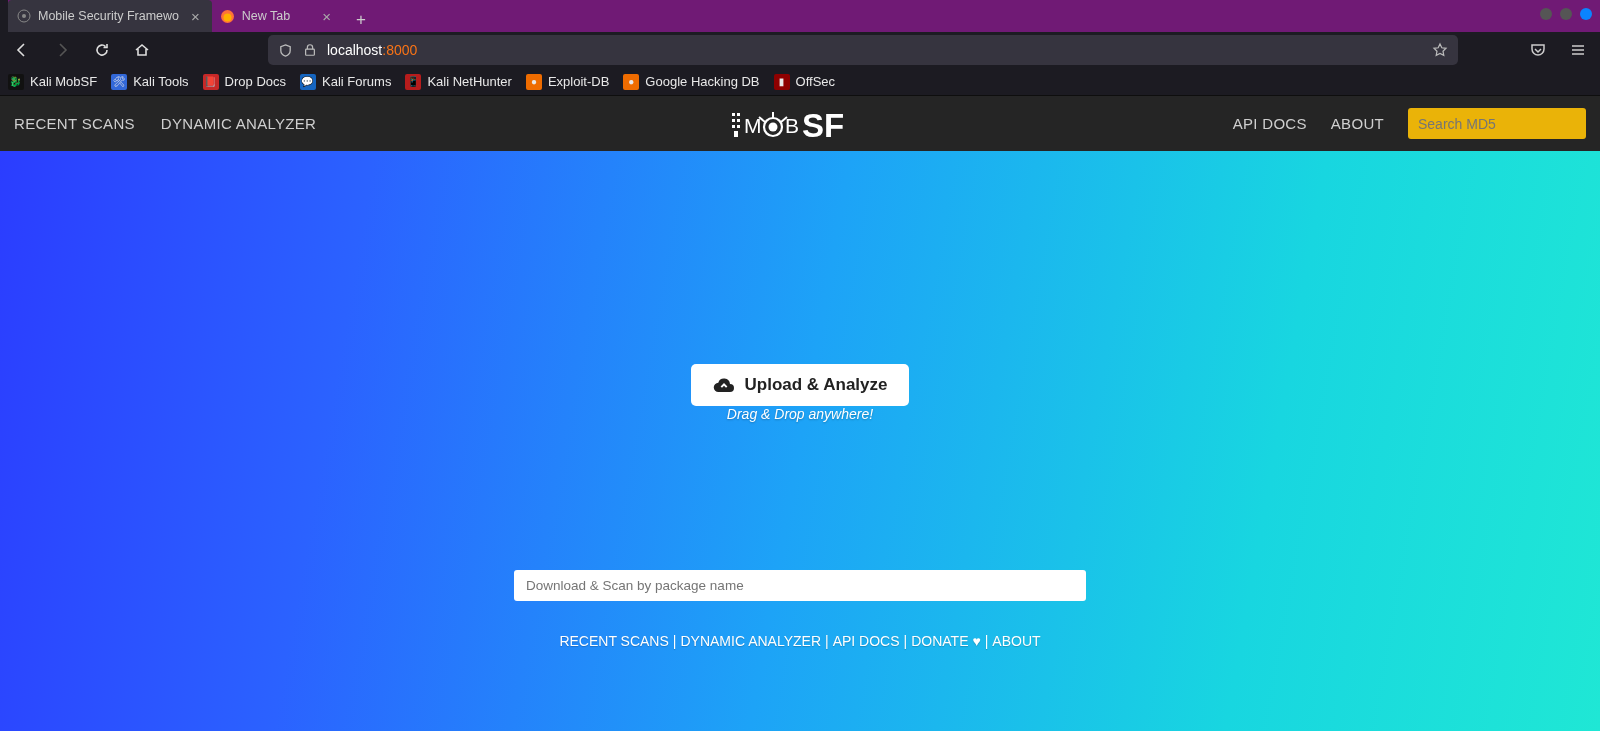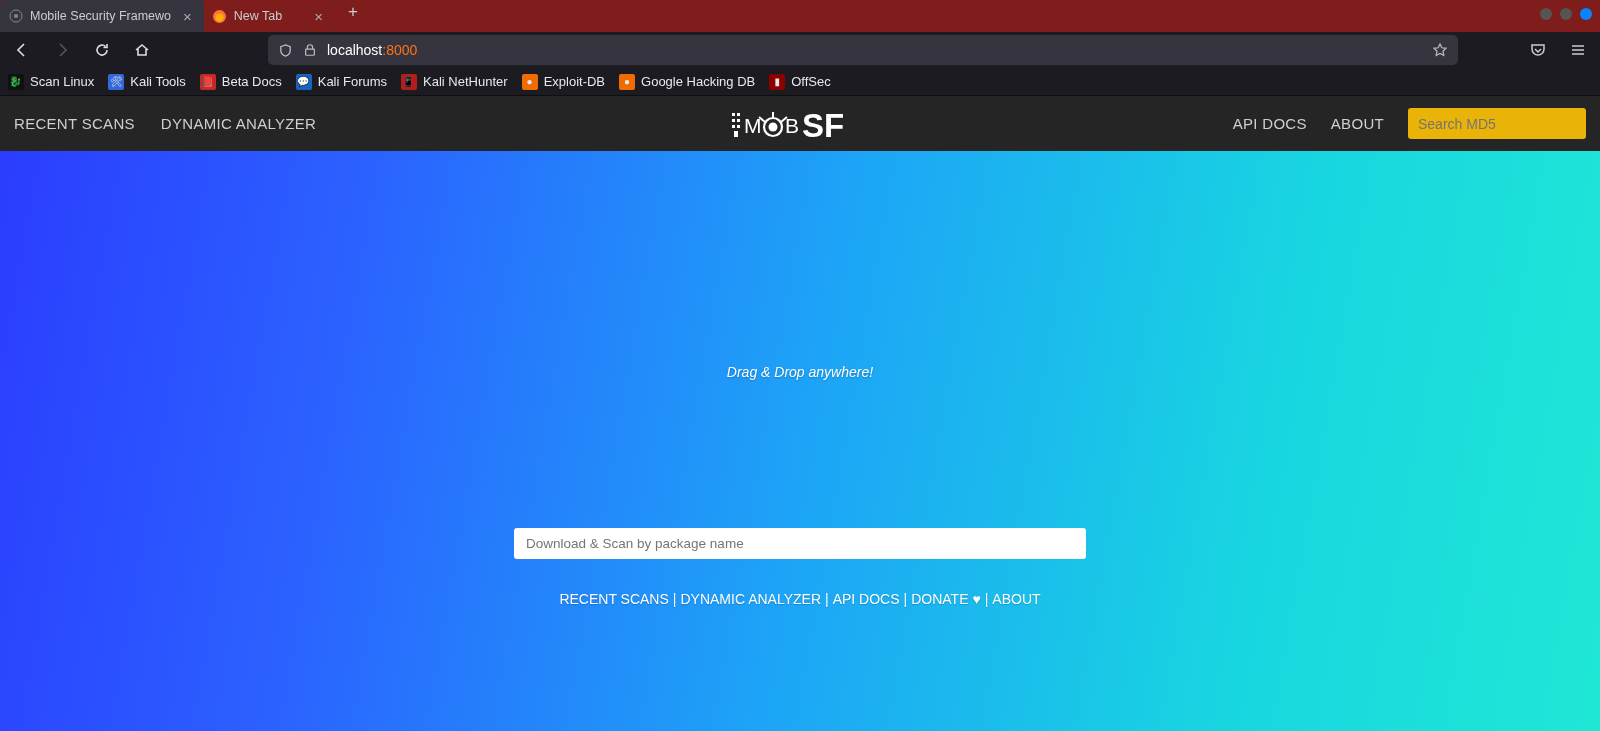--- a/index.html
+++ b/index.html
@@ -1,19 +1,19 @@
 <!DOCTYPE html>
 <html><head>
 <meta charset="utf-8">
 <style>
 * { margin:0; padding:0; box-sizing:border-box; font-family:"Segoe UI",Arial,sans-serif; }
 body { background:#1c1b22; color:#e0e0e0; width:1600px; height:731px; overflow:hidden; }
 
 
-.tabstrip { height:32px; background:#7f1d1d; display:flex; align-items:flex-start; position:relative; }
+.tabstrip { height:32px; background:#701a75; display:flex; align-items:flex-end; position:relative;margin-left:8px; }
 .tab { height:32px; display:flex; align-items:center; padding:0 8px; font-size:12.5px; color:#ccc; position:relative; }
 .tab.active { background:#36343f; border-radius:4px 4px 0 0; }
 .tab-favicon { width:16px; height:16px; margin-right:6px; display:inline-flex; align-items:center; justify-content:center; }
 .tab-close { margin-left:8px; font-size:15px; color:#aaa; padding:1px 4px; cursor:pointer; }
 .tab.new-tab .tab-close { margin-left:28px; }
 .new-tab-btn { margin-left:6px; color:#ccc; font-size:17px; padding:2px 7px; cursor:pointer; }
 .window-dots { position:absolute; right:8px; top:8px; display:flex; gap:8px; }
 .dot { width:12px; height:12px; border-radius:50%; }
 .dot.gray { background:#555; }
 .dot.blue { background:#0a84ff; }
@@ -135,29 +135,29 @@
   <div class="nav-btn">
     <svg width="16" height="16" viewBox="0 0 16 16" stroke="#ccc" stroke-width="1.6">
         <path d="M2 4h12M2 8h12M2 12h12"></path>
       </svg>
   </div>
 </div>
 
 <div class="bookmarks">
   <div class="bookmark">
       <span class="bk-icon" style="background:#111">🐉</span>
-      <span>Scan Linux</span>
+      <span>Kali MobSF</span>
     </div>
   <div class="bookmark">
       <span class="bk-icon" style="background:#3268d8">🛠</span>
       <span>Kali Tools</span>
     </div>
   <div class="bookmark">
       <span class="bk-icon" style="background:#c62828">📕</span>
-      <span>Beta Docs</span>
+      <span>Drop Docs</span>
     </div>
   <div class="bookmark">
       <span class="bk-icon" style="background:#1565c0">💬</span>
       <span>Kali Forums</span>
     </div>
   <div class="bookmark">
       <span class="bk-icon" style="background:#b71c1c">📱</span>
       <span>Kali NetHunter</span>
     </div>
   <div class="bookmark">
@@ -202,20 +202,28 @@
   </div>
   <div class="app-nav-right">
     <a>API DOCS</a>
     <a>ABOUT</a>
     <input class="search-md5" placeholder="Search MD5" style="">
   </div>
 </div>
 
 <div class="hero">
   <div class="upload-wrap">
+    <button class="upload-btn">
+      <span>
+        <svg width="22" height="18" viewBox="0 0 22 18">
+            <path fill="#222" d="M17 8a6 6 0 0 0-11.7-1.3A4.5 4.5 0 0 0 5.5 16H17a4 4 0 0 0 0-8zm-6 6V9.8l-2 2L7.6 10.4 11 7l3.4 3.4L13 11.8l-2-2V14h-0z"></path>
+          </svg>
+      </span>
+      <span>Upload &amp; Analyze</span>
+    </button>
     <div class="dragdrop">Drag &amp; Drop anywhere!</div>
   </div>
   <input class="package-input" placeholder="Download &amp; Scan by package name" style="">
   <div class="footer-links">
     <a>RECENT SCANS</a>
       <span>|</span>
     <a>DYNAMIC ANALYZER</a>
       <span>|</span>
     <a>API DOCS</a>
       <span>|</span>

